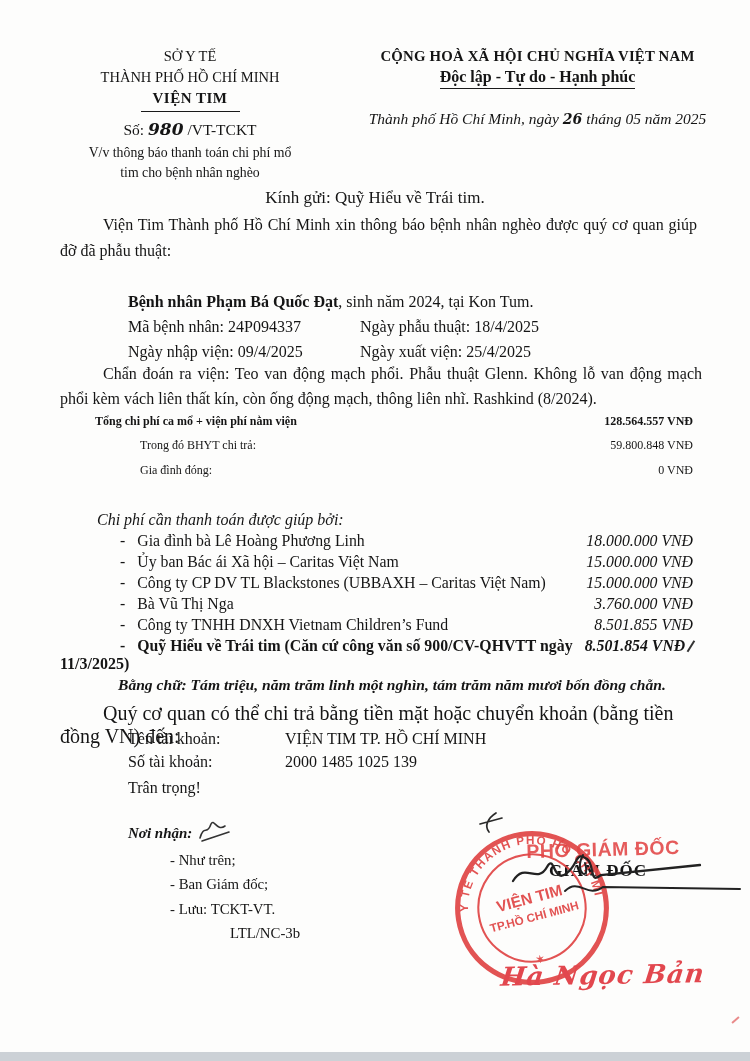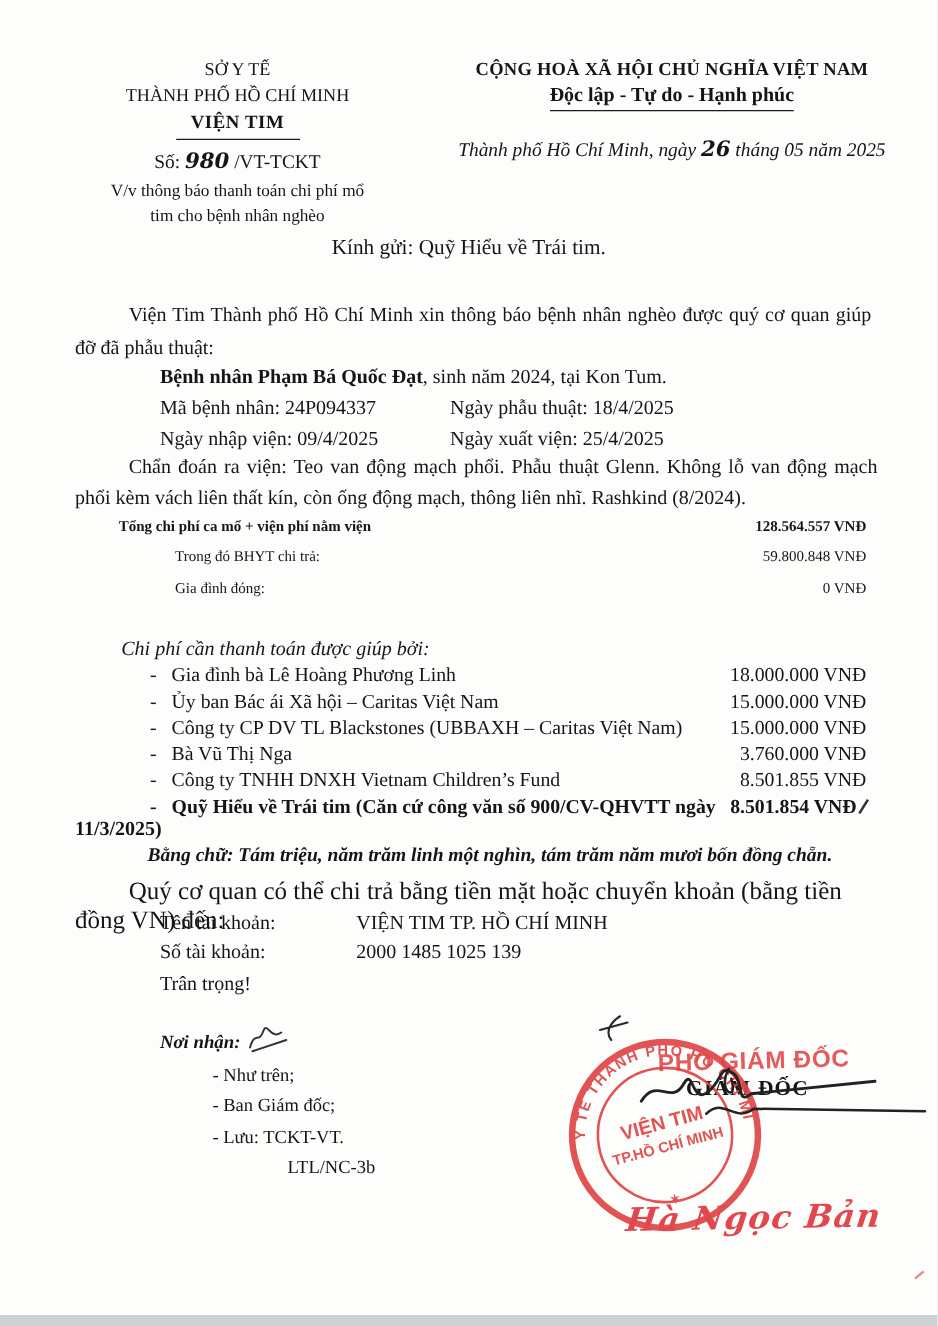--- a/index.html
+++ b/index.html
@@ -18,39 +18,39 @@
   
   .hdr-left{left:70px;top:46px;width:240px;font-size:14.5px;line-height:21px;}
   .hdr-left .org{font-size:15px;letter-spacing:.5px;padding:0 12px 2px 12px;}
   .hdr-left .so{font-size:15.5px;margin-top:7px;}
   .hand{font-family:"DejaVu Serif",serif;font-style:italic;font-weight:bold;}
   .hdr-left .subj{font-size:13.8px;line-height:20px;margin-top:3px;}
   .hdr-right{left:340px;top:46px;width:395px;}
   .hdr-right .l1{font-size:14.8px;line-height:20px;letter-spacing:.2px;}
   .hdr-right .l2{font-size:16px;margin-top:2px;padding-bottom:2px;}
   .hdr-right .date{font-size:15.5px;margin-top:21px;}
-  .hdr-right .date .hand{font-size:17px;}
+  .hdr-right .date .hand{font-size:14px;}
   
   .salutation{left:0;top:188px;width:750px;font-size:17px;}
   .para{font-size:16px;line-height:25.5px;text-align:justify;}
-  .intro{left:60px;top:240px;width:637px;text-indent:43px;}
+  .intro{left:60px;top:212px;width:637px;text-indent:43px;}
   .patient{left:128px;top:289px;width:567px;font-size:16px;line-height:25px;}
   .patient .row{display:flex;}
   .patient .c1{width:232px;}
   .diag{left:60px;top:362px;width:642px;text-indent:43px;line-height:24.5px;}
   .costs{left:60px;top:414px;width:633px;font-size:12px;}
   .cost-row{display:flex;justify-content:space-between;height:24.4px;align-items:baseline;}
   .cost-row .lab{padding-left:80px;}
   .cost-row.first .lab{padding-left:35px;}
   .helped{left:97px;top:511px;font-size:16px;}
   .donors{left:60px;top:532px;width:633px;font-size:15.8px;}
   .donor-row{display:flex;height:21.1px;align-items:baseline;}
   .donor-row .dash{padding-left:60px;margin-right:12px;}
   .donor-row .nm{flex:1;}
-  .donor-row .amt{white-space:nowrap;}
+  .donor-row .amt{white-space:nowrap;font-style:italic;}
   .pen-slash{display:inline-block;width:1.8px;height:13px;background:#333;transform:rotate(32deg) translateY(2px);margin-left:6px;}
   .cont{left:60px;top:655px;font-size:16px;}
   .words{left:60px;top:676px;width:645px;font-size:15.6px;text-indent:58px;}
   .payintro{left:60px;top:702px;width:645px;text-indent:43px;font-size:20px;}
   .account{left:128px;top:727px;width:500px;font-size:16px;line-height:23.2px;}
   .account .row{display:flex;gap:10px;}
   .account .al{width:147px;}
   .account .bank{margin-left:90px;}
   .closing{margin-top:3px;}
   .recips{left:128px;top:818px;font-size:14.8px;line-height:24.5px;}

